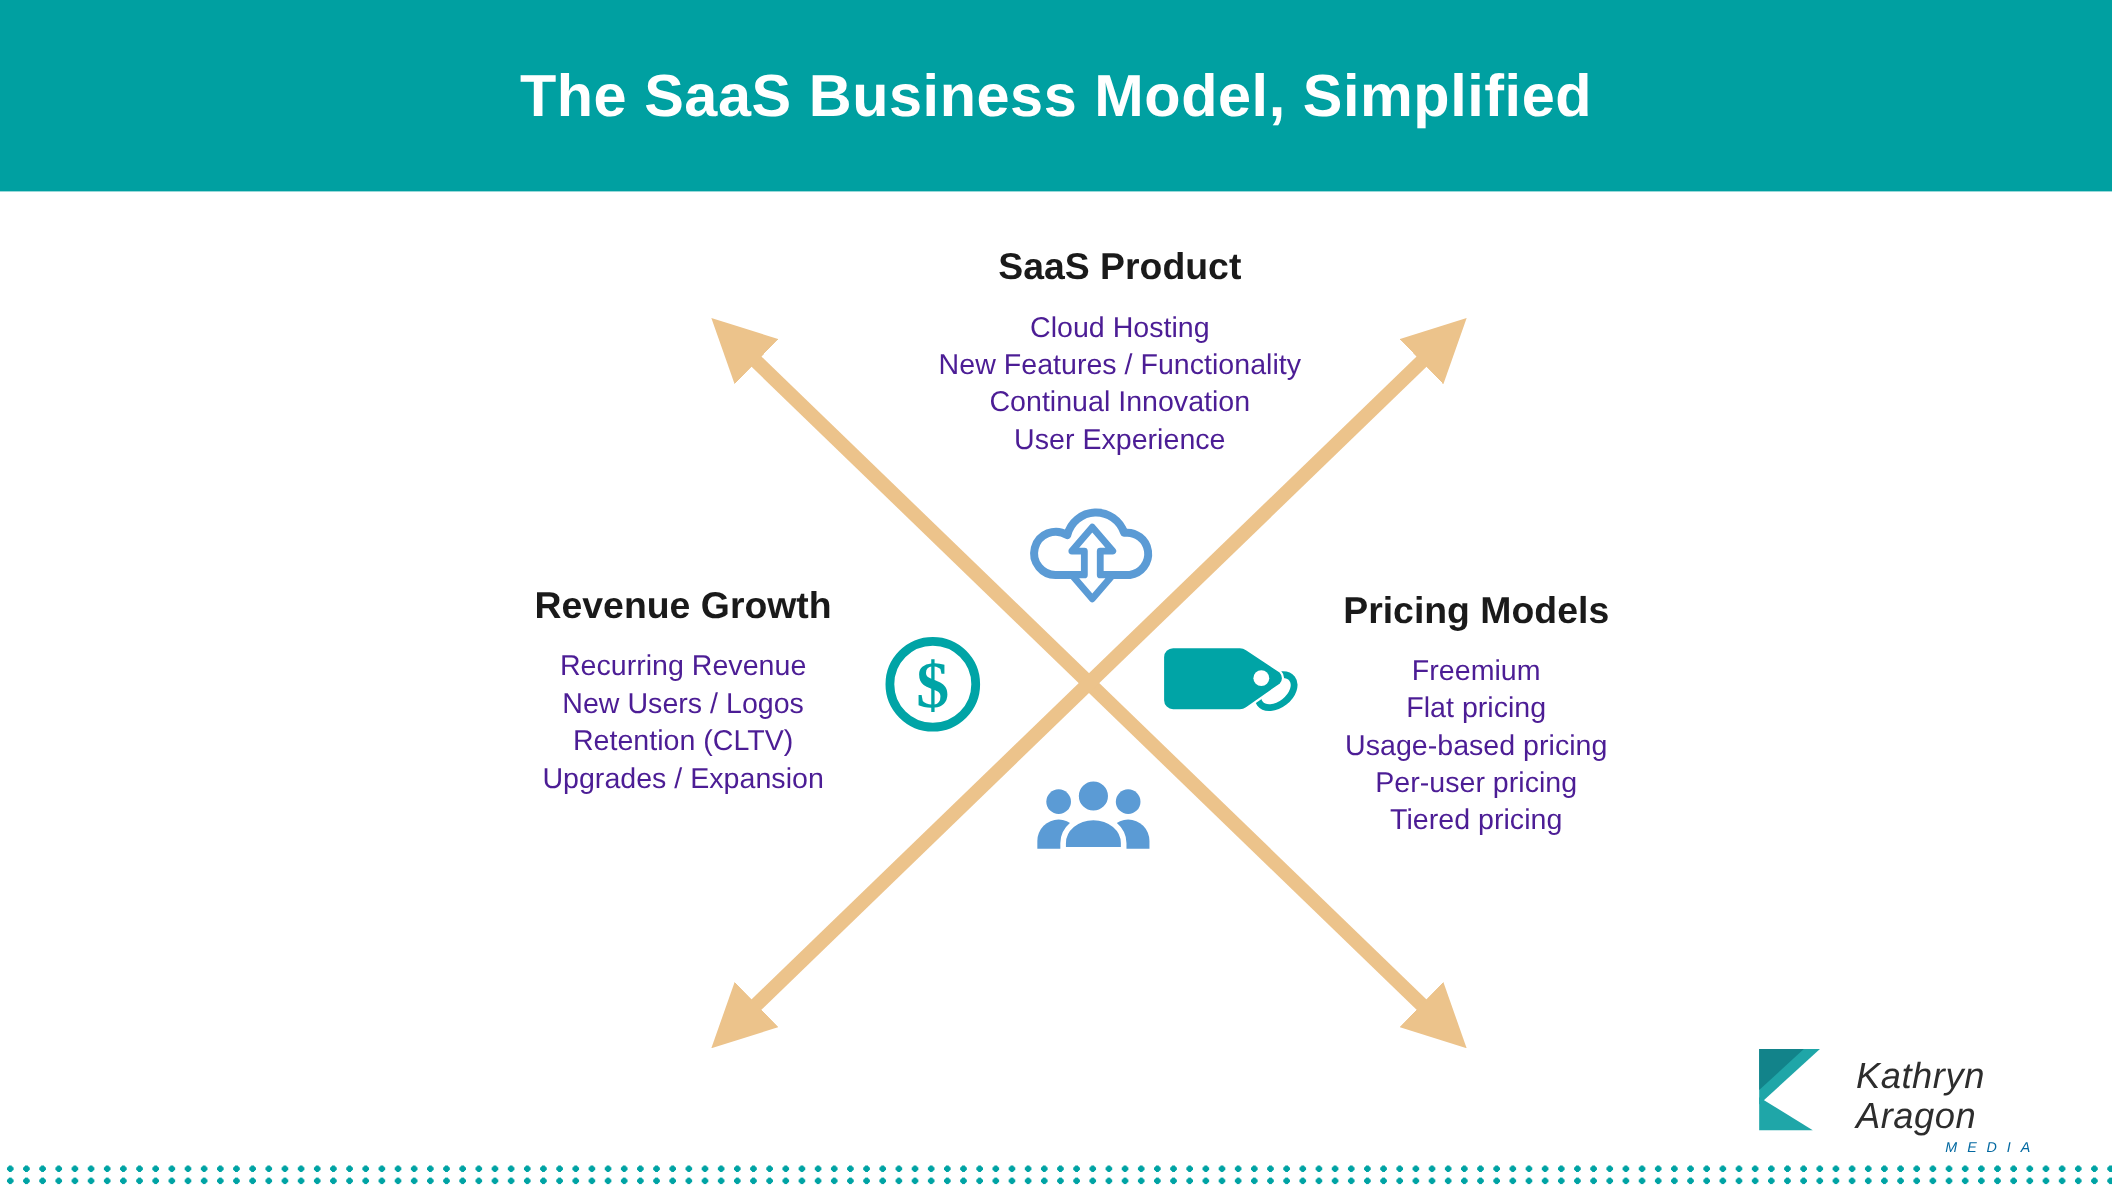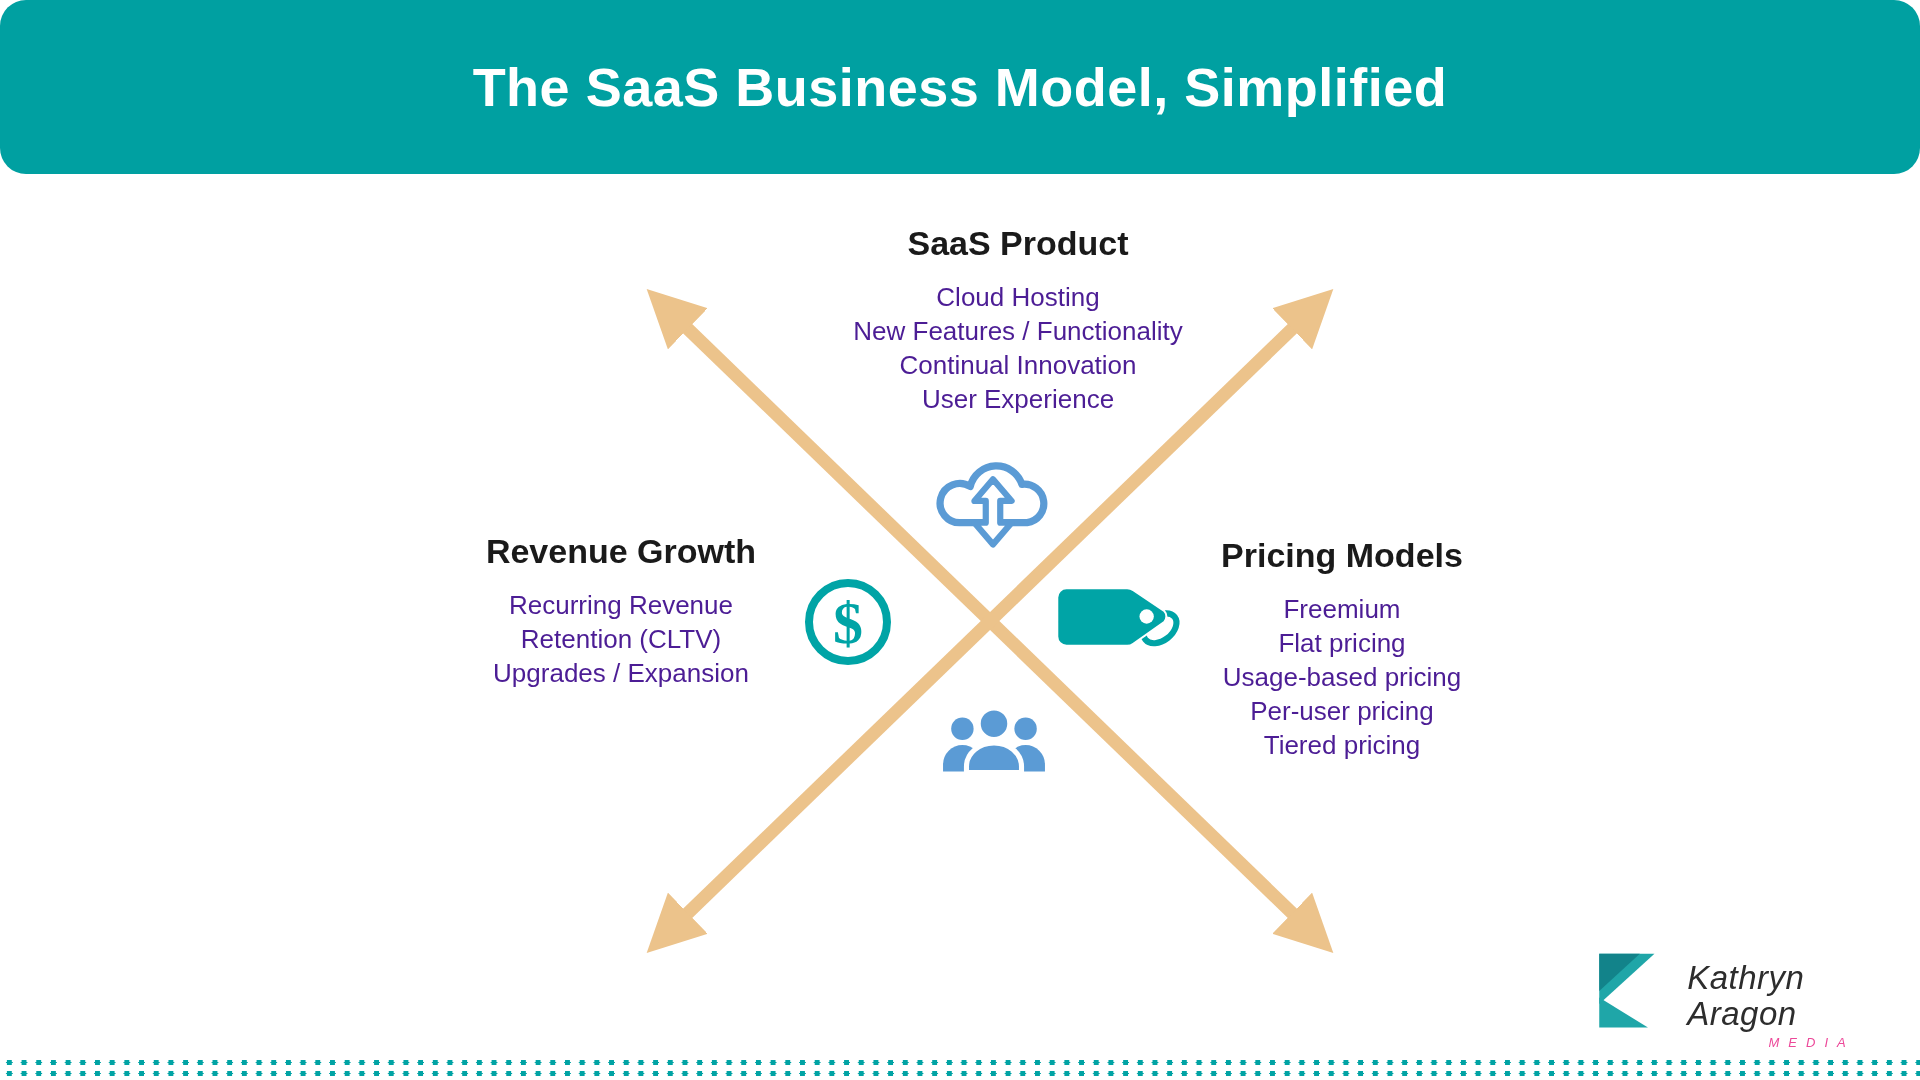--- a/index.html
+++ b/index.html
@@ -3,21 +3,21 @@
 <meta charset="utf-8">
 <style>
   html,body{margin:0;padding:0;background:#fff;}
   .canvas{
     position:relative;width:1920px;height:1080px;overflow:hidden;
     background:#ffffff;font-family:"Liberation Sans",sans-serif;
   }
   
   .header{
     position:absolute;left:0;top:0;width:1920px;height:174px;
-    background:#00A0A1;display:flex;align-items:center;justify-content:center;border-radius:26px;
+    background:#00A0A1;display:flex;align-items:center;justify-content:center;
   }
   .header h1{
     margin:0;color:#ffffff;font-size:54px;font-weight:700;letter-spacing:.5px;
   }
   
   .arrows{position:absolute;left:0;top:0;width:1920px;height:1080px;z-index:1;}
   
   .qblock{position:absolute;text-align:center;z-index:3;color:#1e1e1e;}
   .q-title{font-size:34px;font-weight:700;color:#1a1a1a;line-height:42px;margin-bottom:16px;}
   .q-items div{font-size:26px;line-height:34px;color:#4c1d95;}
@@ -29,21 +29,21 @@
   .icon{position:absolute;z-index:2;}
   .ic-cloud{left:931px;top:450px;}
   .ic-dollar{left:802px;top:576px;}
   .ic-tag{left:1054px;top:580px;}
   .ic-users{left:941px;top:700px;}
   
   .logo{position:absolute;left:1596px;top:946px;z-index:3;display:flex;align-items:flex-start;}
   .logo-mark{width:82px;height:90px;}
   .logo-text{margin-left:10px;padding-top:14px;font-style:italic;}
   .logo-name{font-size:33px;color:#2d2d2d;letter-spacing:.5px;line-height:36px;}
-  .logo-sub{font-size:13px;color:#ec4899;letter-spacing:9px;margin-top:3px;text-align:center;padding-left:16px;}
+  .logo-sub{font-size:13px;color:#0369a1;letter-spacing:9px;margin-top:3px;text-align:center;padding-left:16px;}
   
   .dots{
     position:absolute;left:2px;right:0;bottom:1px;height:22px;z-index:2;
     background-image:radial-gradient(circle 3px at 7.35px 5.5px,#00A3A4 98%,transparent 100%);
     background-size:14.7px 11px;
   }
 </style>
 </head>
 <body>
 
@@ -70,20 +70,21 @@
       <div>New Features / Functionality</div>
       <div>Continual Innovation</div>
       <div>User Experience</div>
     </div>
   </div>
 
   <div class="qblock qb-left">
     <div class="q-title">Revenue Growth</div>
     <div class="q-items">
       <div>Recurring Revenue</div>
+      <div>New Users / Logos</div>
       <div>Retention (CLTV)</div>
       <div>Upgrades / Expansion</div>
     </div>
   </div>
 
   <div class="qblock qb-right">
     <div class="q-title">Pricing Models</div>
     <div class="q-items">
       <div>Freemium</div>
       <div>Flat pricing</div>

